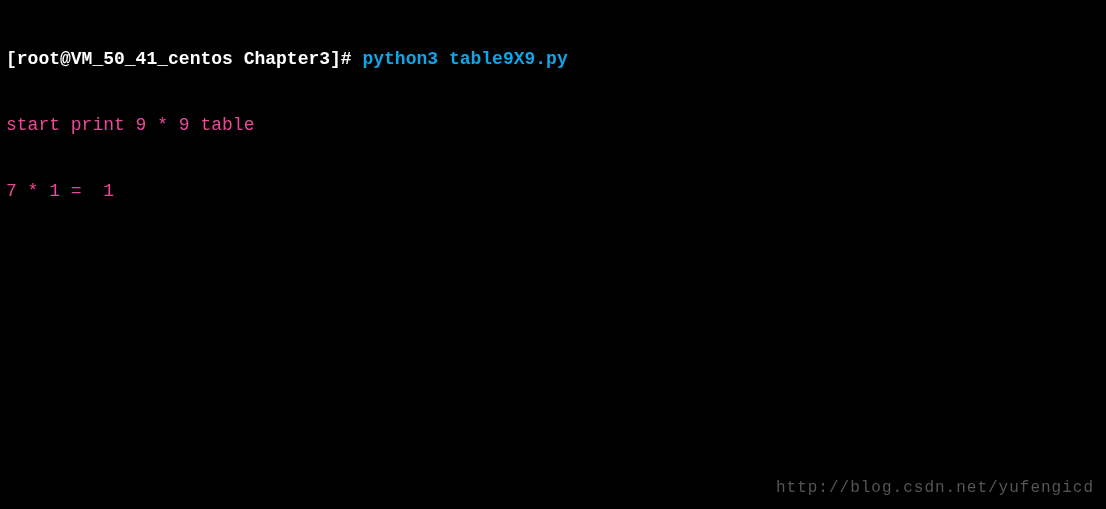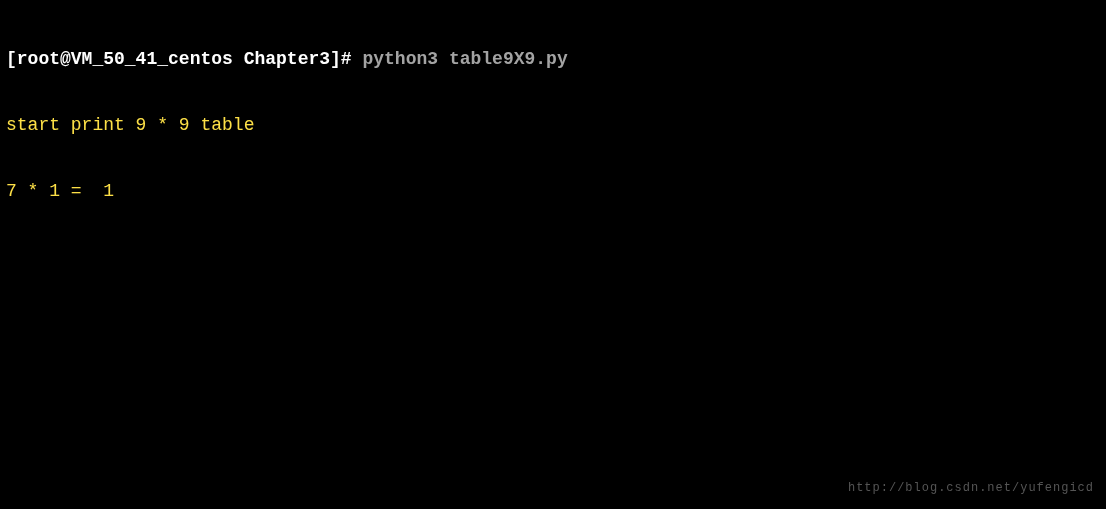--- a/index.html
+++ b/index.html
@@ -23,32 +23,32 @@
       white-space: pre;
     }
     .prompt-line {
       display: flex;
       font-weight: bold;
     }
     .prompt {
       color: #ffffff;
     }
     .command {
-      color: #a3a3a3;
+      color: #0ea5e9;
     }
     .output {
-      color: #fde047;
+      color: #ec4899;
     }
     .watermark {
       position: absolute;
       bottom: 10px;
       right: 12px;
       color: #555555;
       font-family: 'Courier New', monospace;
-      font-size: 12px;
+      font-size: 16px;
       letter-spacing: 1px;
     }
   </style>
 </head>
 <body>
 
 <div class="terminal">
   <div class="prompt-line">
     <span class="prompt">[root@VM_50_41_centos Chapter3]# </span>
     <span class="command">python3 table9X9.py</span>

